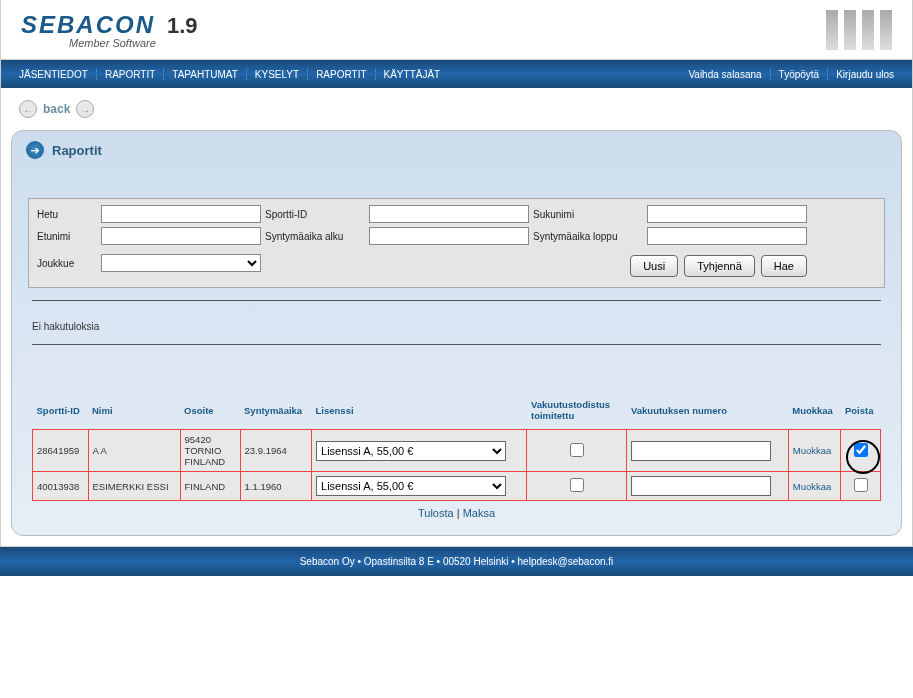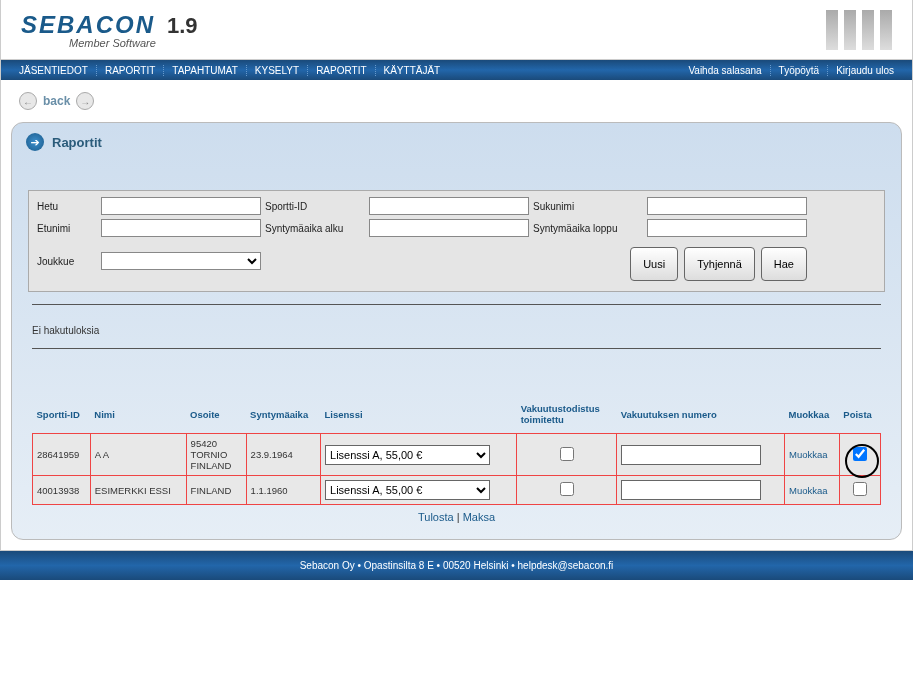--- a/index.html
+++ b/index.html
@@ -6,46 +6,46 @@
   body { font-family: Arial, Helvetica, sans-serif; font-size: 11px; color: #333; background: #fff; }
   .wrap { width: 913px; margin: 0 auto; border: 1px solid #ccc; border-top: none; }
   .header { display: flex; align-items: center; justify-content: space-between; height: 60px; padding: 0 20px; background: #fff; border-bottom: 1px solid #ccc; }
   .brand { display: flex; align-items: baseline; gap: 12px; }
   .brand-name { font-size: 24px; font-weight: bold; color: #1a5a8a; letter-spacing: 2px; font-style: italic; }
   .brand-ver { font-size: 22px; color: #333; font-weight: bold; }
   .brand-sub { font-size: 11px; color: #555; font-style: italic; margin-top: -2px; margin-left: 48px; }
   .brand-col { display: flex; flex-direction: column; }
   .bars { display: flex; gap: 6px; height: 40px; }
   .bars span { width: 12px; background: linear-gradient(#aaa,#ddd); }
-  .nav { display: flex; justify-content: space-between; align-items: center; background: linear-gradient(#1a4a7a,#2266aa,#1a4a7a); height: 20px; padding: 0 10px; color: #fff; font-size: 10px; }
+  .nav { display: flex; justify-content: space-between; align-items: center; background: linear-gradient(#1a4a7a,#2266aa,#1a4a7a); height: 28px; padding: 0 10px; color: #fff; font-size: 10px; }
   .nav-left, .nav-right { display: flex; }
   .nav a { color: #fff; text-decoration: none; padding: 0 8px; border-left: 1px dotted #6699cc; cursor: pointer; }
   .nav a:first-child { border-left: none; }
   .back { display: flex; align-items: center; gap: 6px; padding: 12px 18px; color: #6a8fa8; font-size: 12px; font-weight: bold; }
   .circ { display: inline-flex; align-items: center; justify-content: center; width: 18px; height: 18px; border: 1px solid #aaa; border-radius: 50%; color: #888; font-size: 10px; background: #e8e8e8; }
   .panel { margin: 0 10px 10px 10px; border: 1px solid #bbb; border-radius: 12px; background: linear-gradient(#cdddee,#e6eef6); padding: 0 0 10px 0; }
   .panel-head { display: flex; align-items: center; gap: 8px; padding: 10px 14px; }
   .panel-head .icon { width: 18px; height: 18px; border-radius: 50%; background: radial-gradient(#3d8fcc,#1a5a8a); display:flex; align-items:center; justify-content:center; color:#fff; font-size:11px; }
   .panel-head h2 { font-size: 13px; color: #2a5b7a; font-weight: bold; }
   .filter-box { background: #e5e5e5; border: 1px solid #aaa; margin: 29px 16px 0 16px; padding: 6px 8px 10px 8px; }
   .filter-grid { display: grid; grid-template-columns: 60px 160px 100px 160px 110px 160px; gap: 4px 4px; align-items: center; }
   .filter-grid label { font-size: 10px; color: #222; }
   .filter-grid input[type=text], .filter-grid select { width: 100%; height: 18px; border: 1px solid #888; background: #fff; font-size: 11px; padding: 0 2px; }
   .filter-actions { display:flex; justify-content:flex-end; gap:6px; margin-top:6px; grid-column: 3 / span 4; }
-  .btn { height: 34px; padding: 0 12px; border: 1px solid #666; border-radius: 4px; background: linear-gradient(#fff,#ddd); font-size: 11px; cursor: pointer; }
+  .btn { height: 22px; padding: 0 12px; border: 1px solid #666; border-radius: 4px; background: linear-gradient(#fff,#ddd); font-size: 11px; cursor: pointer; }
   .empty { margin: 20px 20px 0 20px; font-size: 10px; color: #333; }
   hr.sep { margin: 12px 20px; border: none; border-top: 1px solid #555; }
   .results { margin: 50px 20px 0 20px; }
   table { width: 100%; border-collapse: collapse; font-size: 9.5px; }
   th, td { border: 1px solid #ef4444; padding: 4px 4px; text-align: left; vertical-align: middle; }
   th { color: #1a5a8a; font-weight: bold; border: none; padding-bottom: 8px; }
   thead tr { background: transparent; }
   tbody tr { background: #e8e8e8; }
   td.c { text-align: center; }
-  .lic-select { width: 165px; height: 20px; border:1px solid #666; background:#fff; font-size:11px; }
+  .lic-select { width: 190px; height: 20px; border:1px solid #666; background:#fff; font-size:11px; }
   .ins-input { width: 140px; height: 20px; border:1px solid #666; background:#fff; }
   .muok { color: #1a5a8a; text-decoration: none; cursor:pointer; }
   .del-chk { width:14px; height:14px; }
   .circle-mark { position: relative; }
   .circle-mark::after { content:""; position:absolute; left:-8px; top:-8px; width:30px; height:30px; border:2px solid #000; border-radius:50%; pointer-events:none; }
   .update-row td { text-align: right; padding: 6px; }
   .links { text-align:center; padding: 6px; font-size: 11px; }
   .links a { color: #1a5a8a; text-decoration: none; cursor:pointer; }
   .footer { background: linear-gradient(#1a4a7a,#2266aa,#1a4a7a); color:#fff; text-align:center; font-size:10px; padding: 9px; }
   .footer a { color:#fff; }

